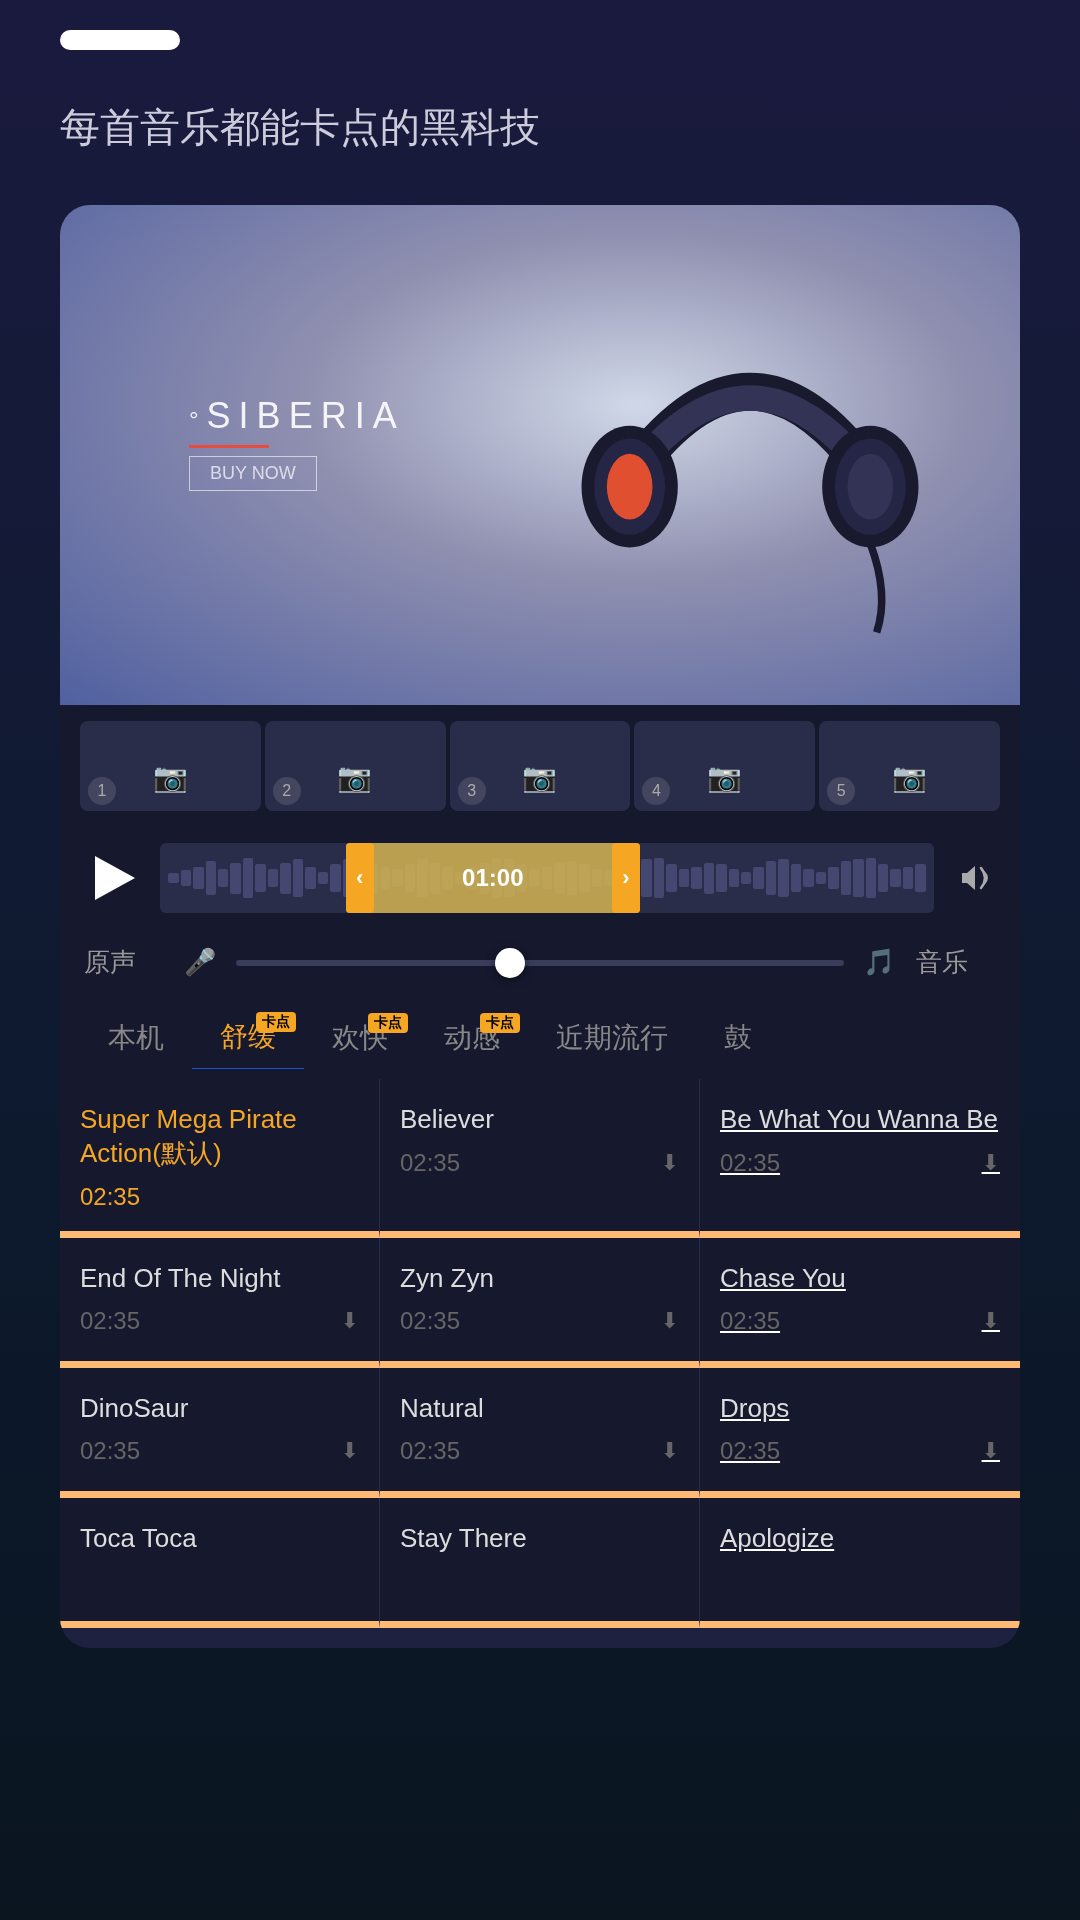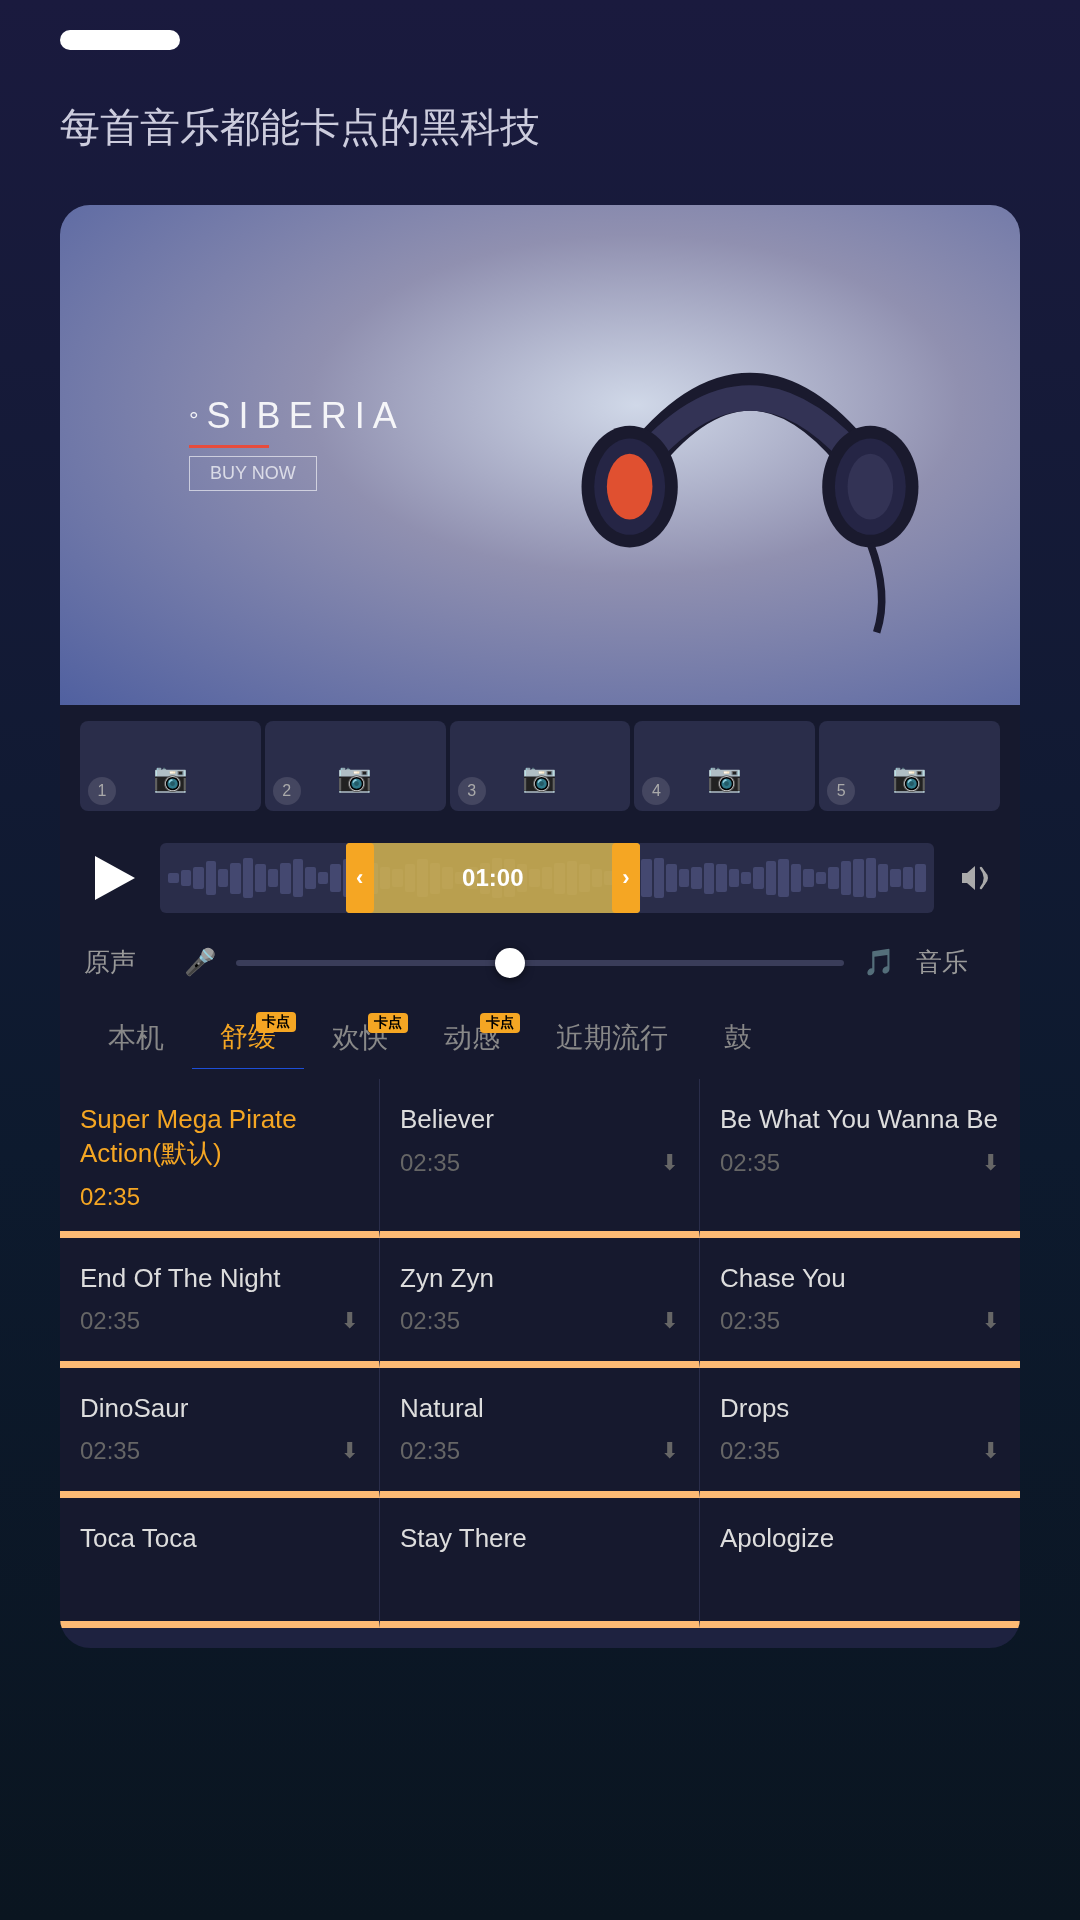--- a/index.html
+++ b/index.html
@@ -350,20 +350,21 @@
     .music-cell {
       padding: 24px 20px 20px;
       border-right: 1px solid #2a2d4a;
       border-bottom: 7px solid #fdba74;
       cursor: pointer;
       min-height: 130px;
     }
 
     .music-cell:nth-child(3n) {
       border-right: none;
+      text-decoration: underline;
     }
 
     .music-cell.active .music-title {
       color: #f5a623;
     }
 
     .music-cell.active .music-duration {
       color: #f5a623;
     }
 

